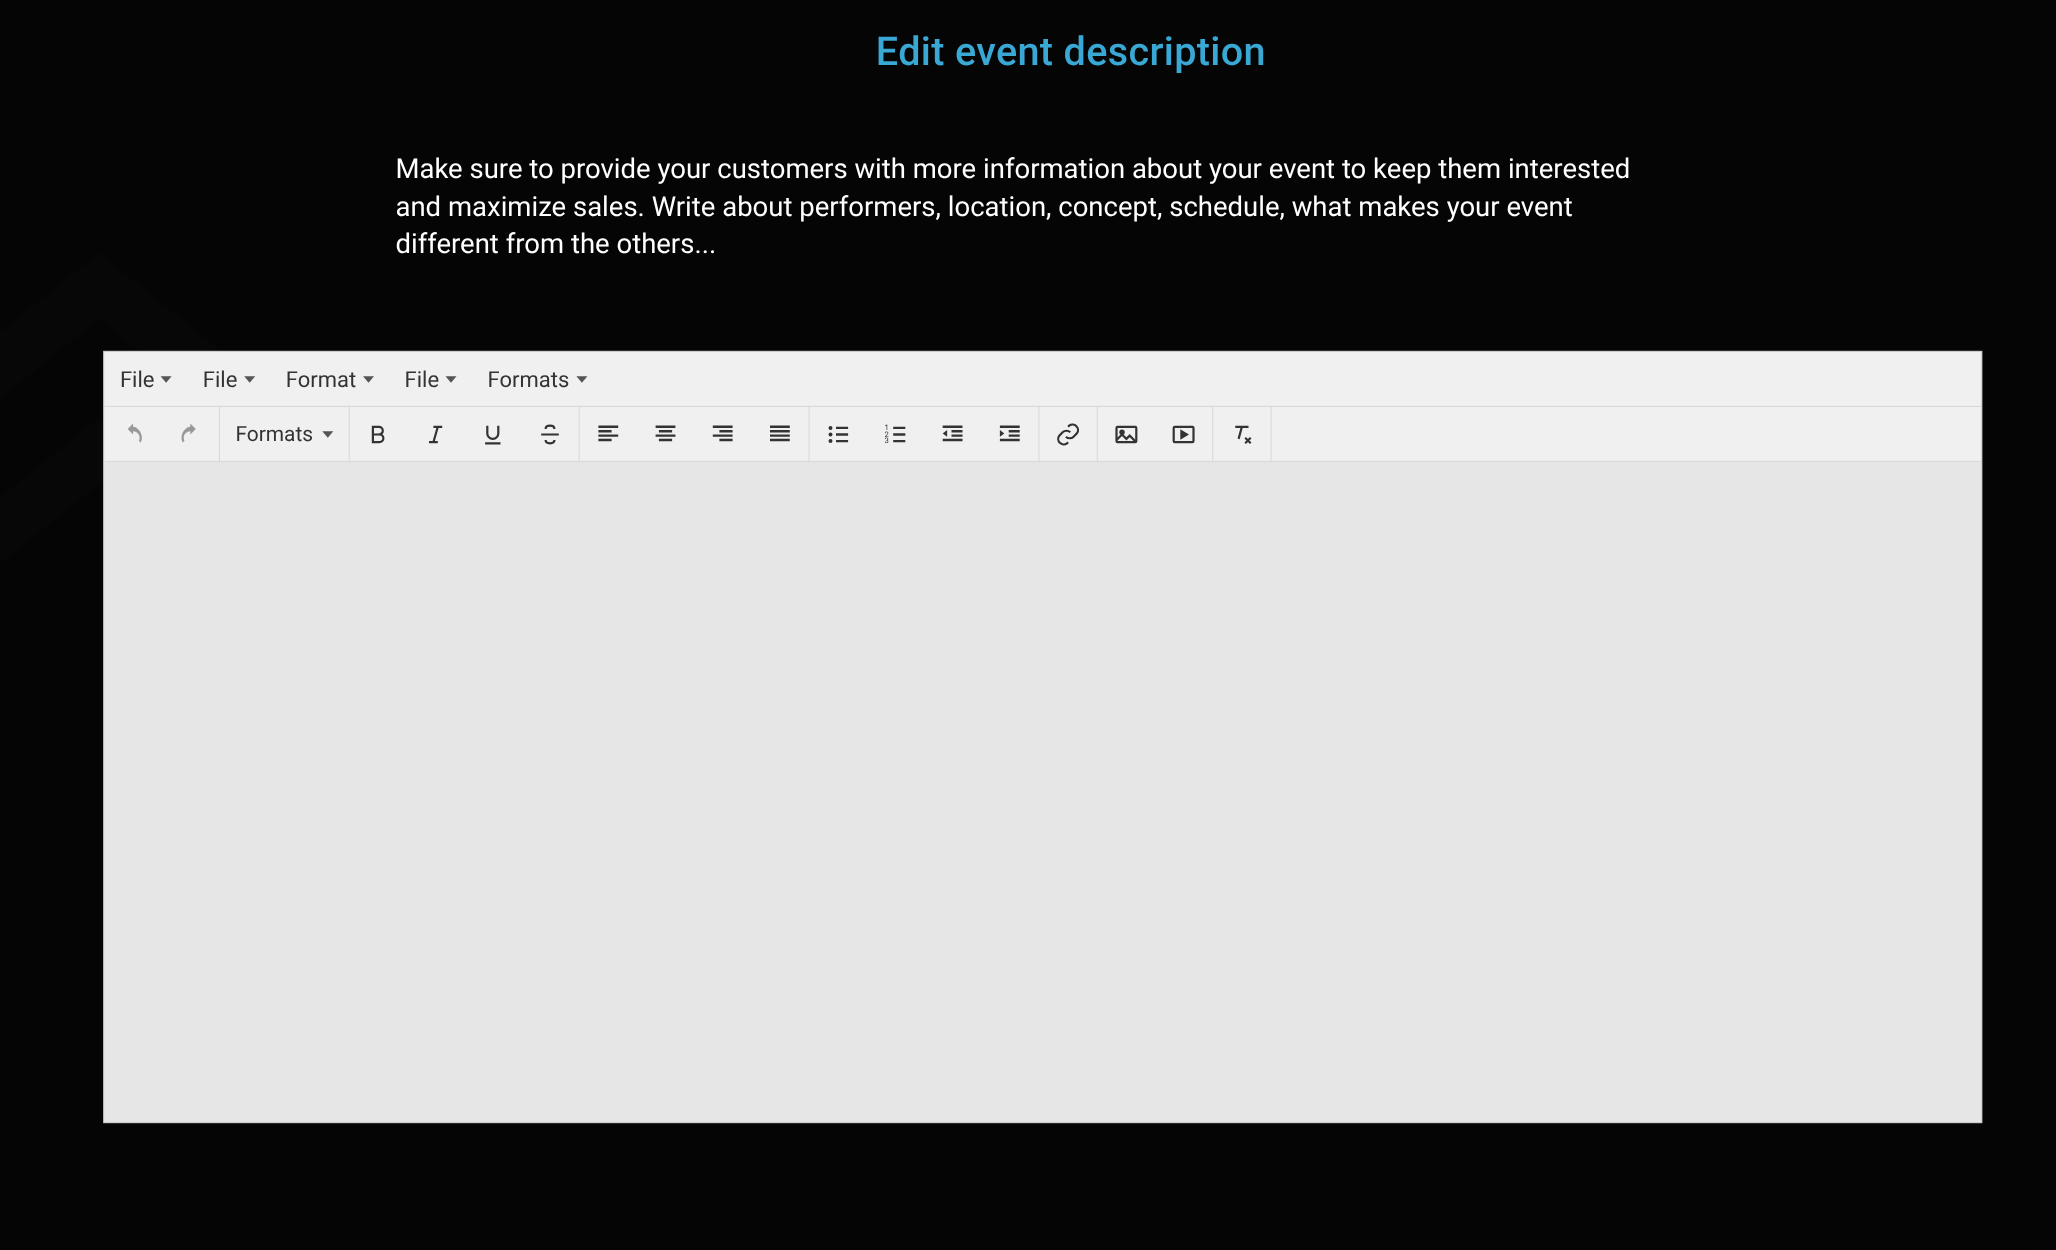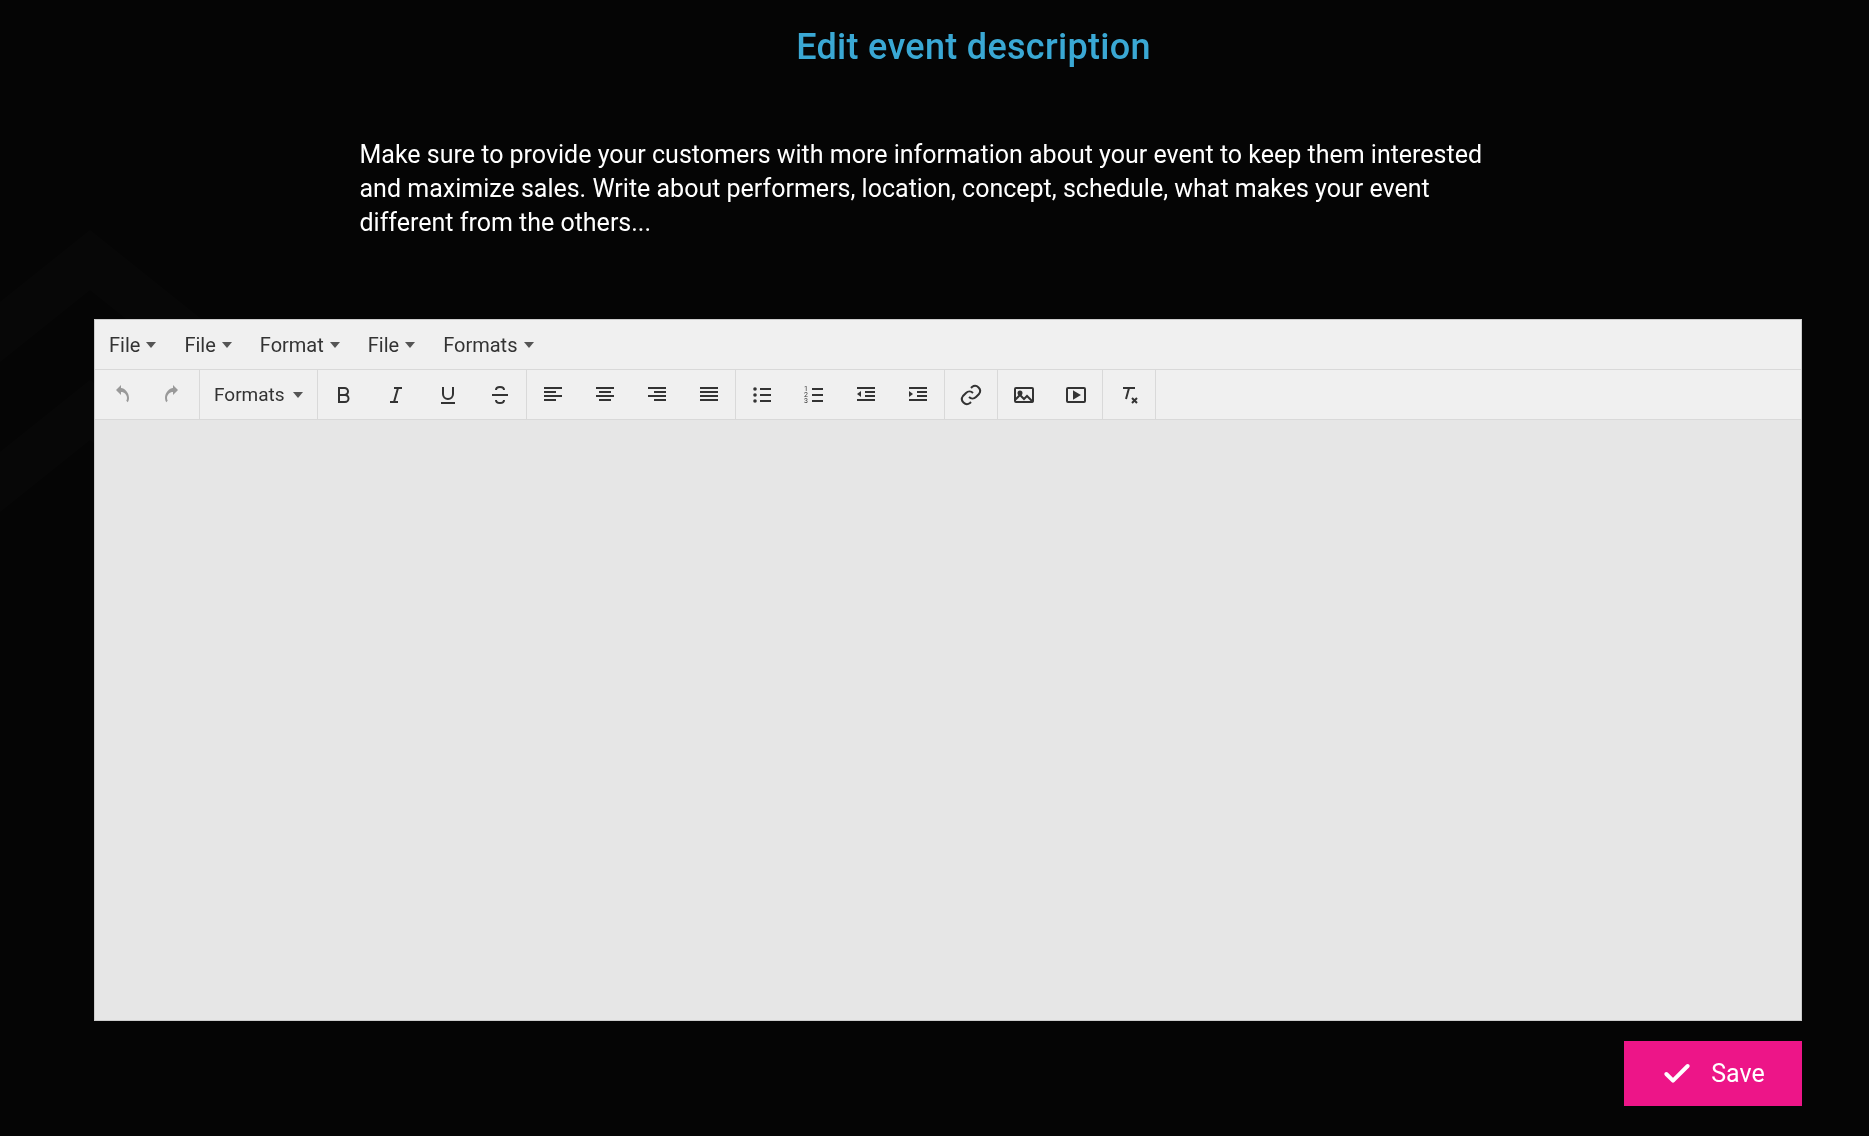--- a/index.html
+++ b/index.html
@@ -294,20 +294,14 @@
           <svg viewBox="0 0 24 24" fill="none" stroke="currentColor" stroke-width="2">
               <path d="M6 5h12M12 5l-3 11M15 15l5 5M20 15l-5 5"></path>
             </svg>
         </div>
       </div>
     </div>
 
     <div class="content" contenteditable="true" style=""></div>
   </div>
 
-  <div class="save-btn">
-    <svg viewBox="0 0 24 24" fill="none" stroke="#fff" stroke-width="3" stroke-linecap="round" stroke-linejoin="round">
-        <polyline points="4 12 9 17 20 6"></polyline>
-      </svg>
-    <span>Save</span>
-  </div>
 
 </div>
 
 </body></html>

